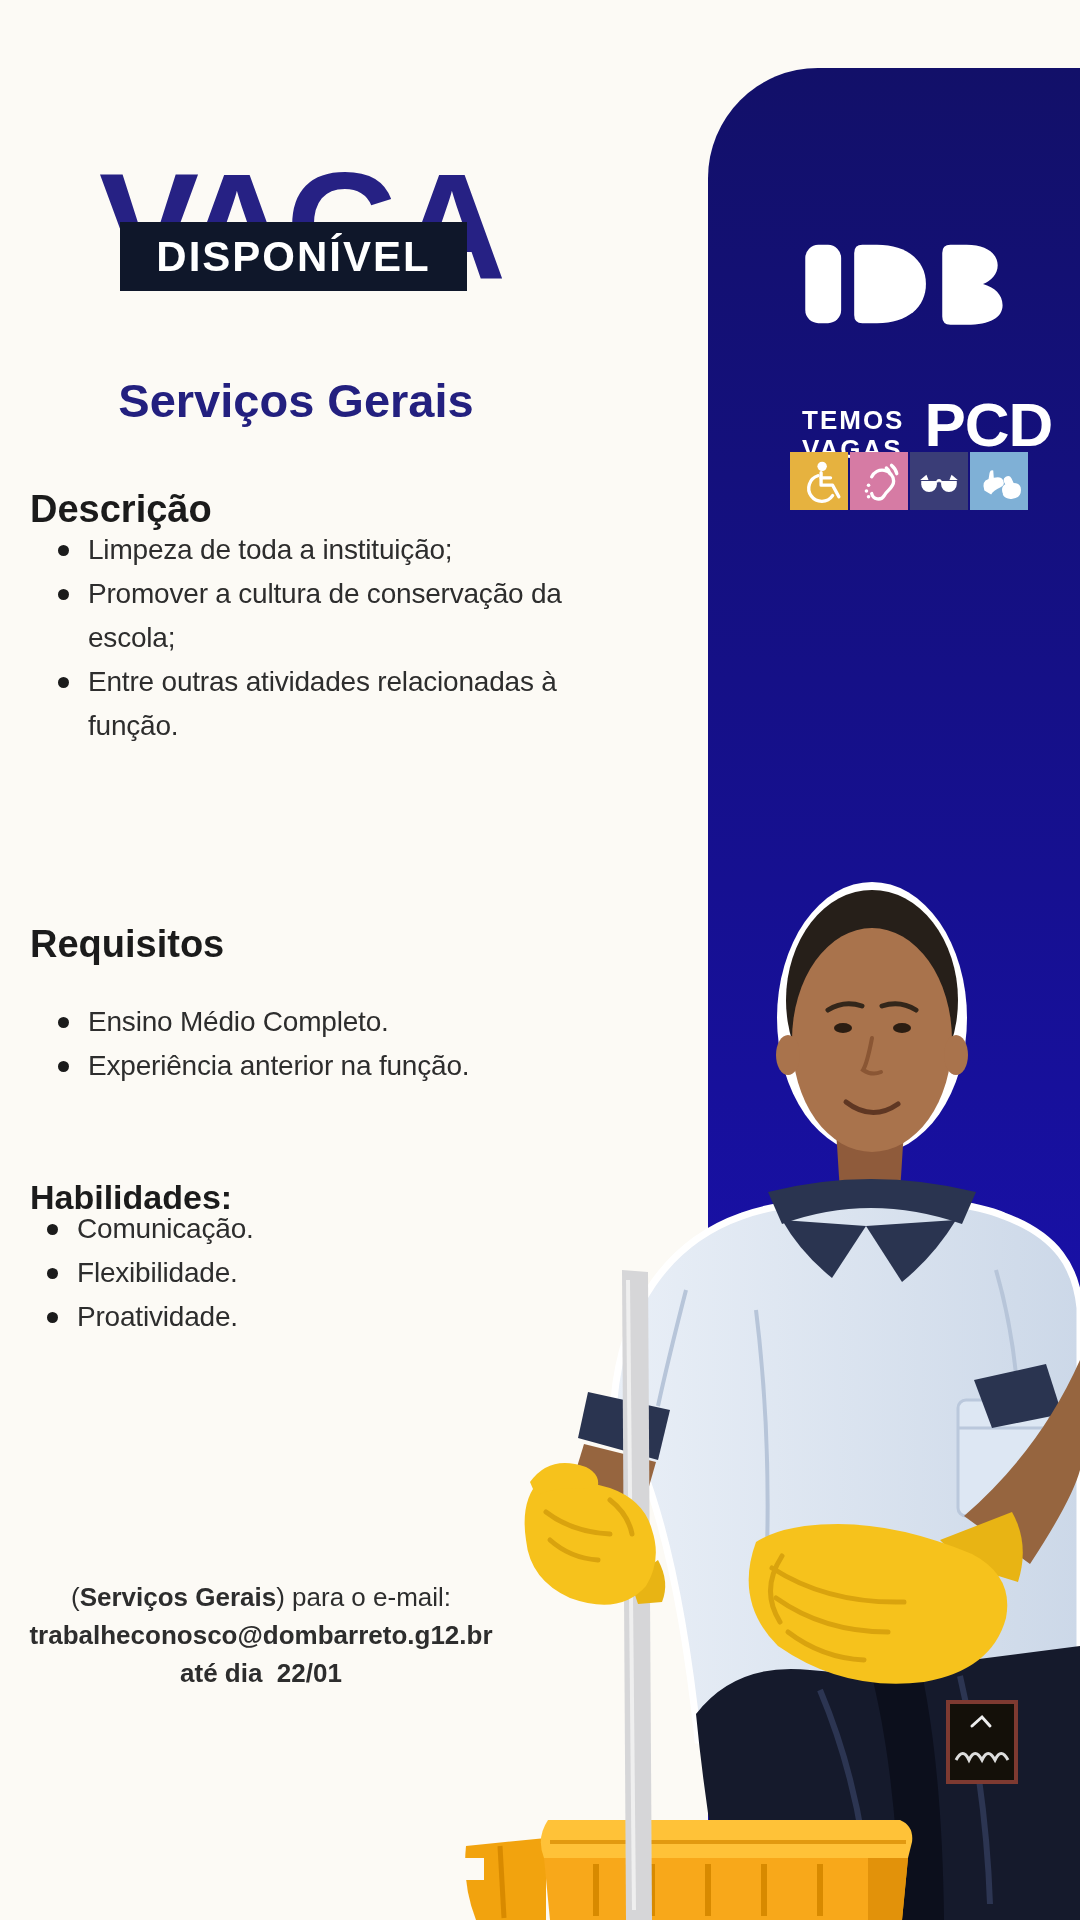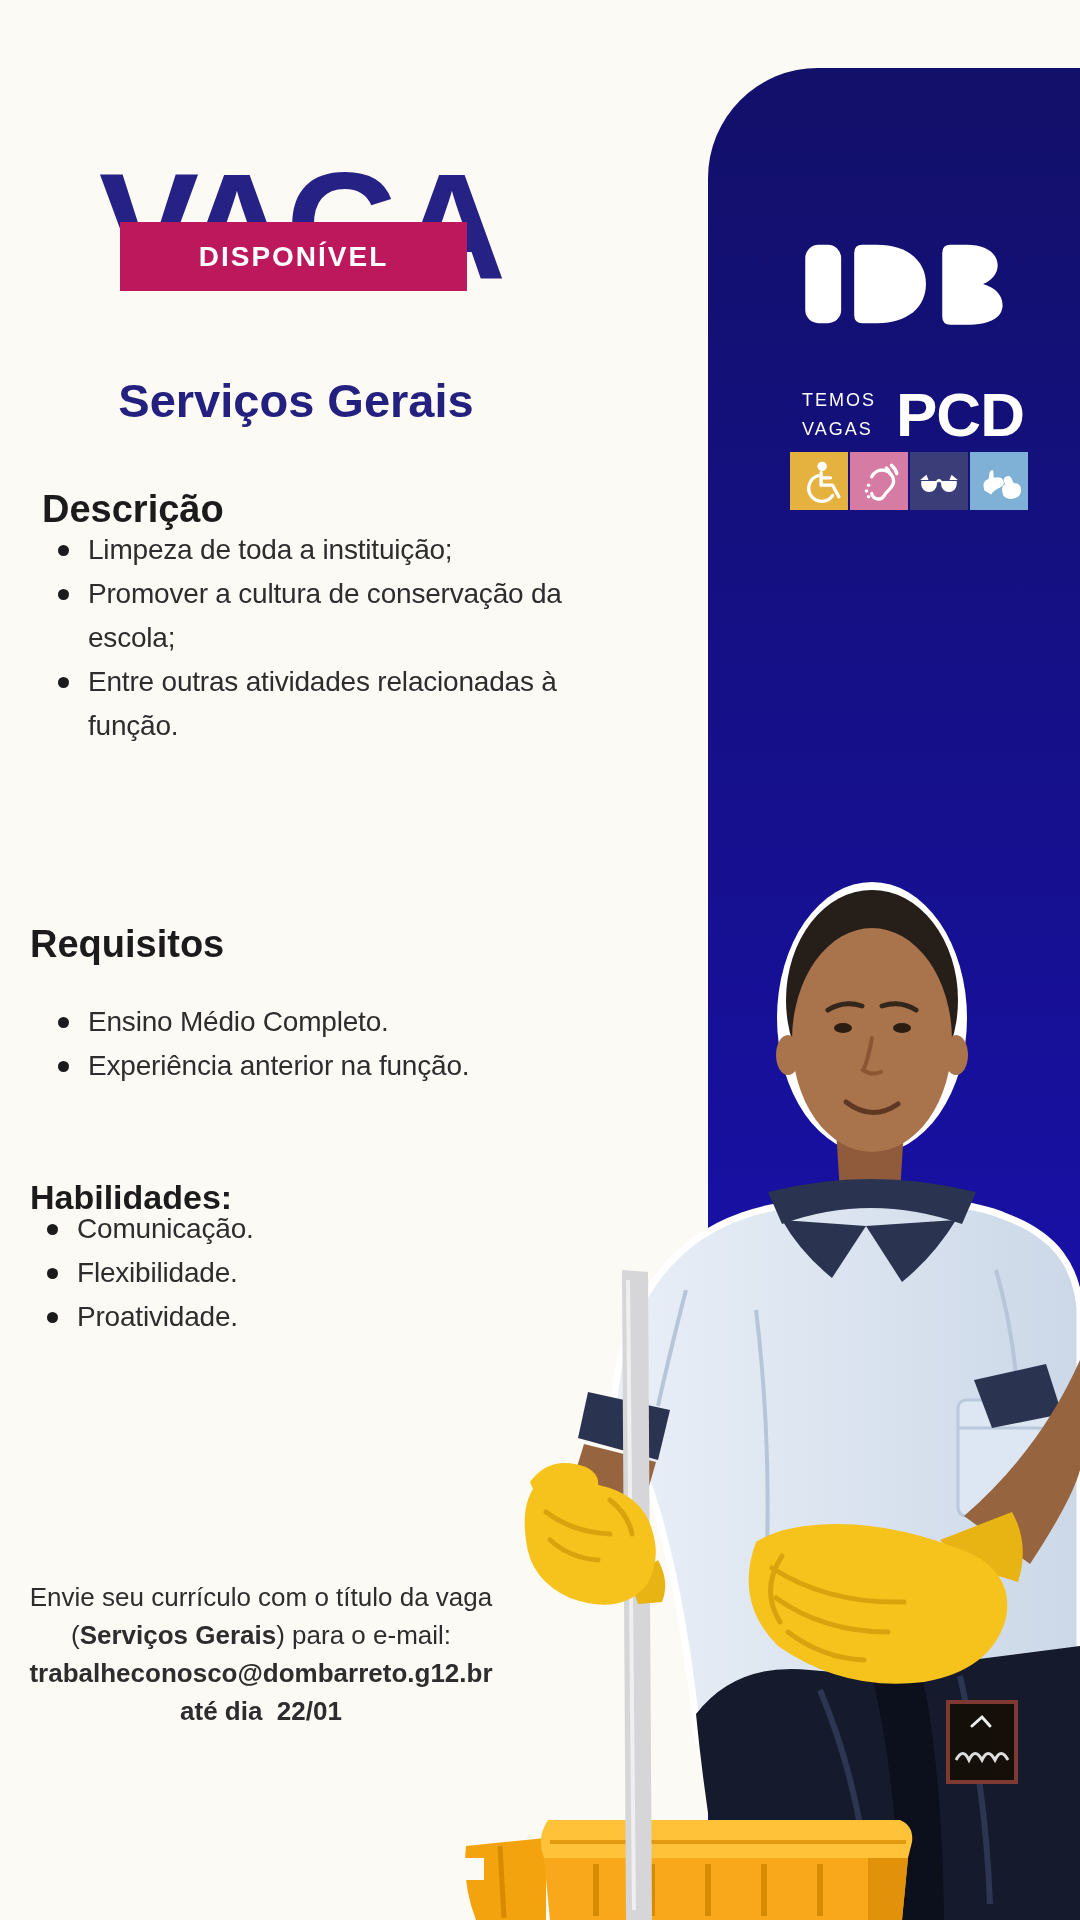--- a/index.html
+++ b/index.html
@@ -5,39 +5,39 @@
   html,body{margin:0;padding:0;}
   body{background:#fcfaf5;font-family:"Liberation Sans",sans-serif;}
   .poster{position:relative;width:1080px;height:1920px;background:#fcfaf5;overflow:hidden;}
 
   
   .panel{position:absolute;left:708px;top:68px;width:372px;height:1852px;z-index:1;
          background:linear-gradient(180deg,#121069 0%,#17109b 55%,#1c11c6 100%);
          border-top-left-radius:110px;}
   .idb-logo{position:absolute;left:94px;top:170px;width:212px;height:92px;}
   .pcd-row{position:absolute;left:94px;top:318px;display:flex;align-items:center;gap:20px;color:#fff;}
-  .temos-vagas{font-size:18px;line-height:29px;font-weight:normal;letter-spacing:2px;}
+  .temos-vagas{font-size:26px;line-height:29px;font-weight:bold;letter-spacing:2px;margin-top:20px;}
   .pcd{font-size:62px;line-height:56px;font-weight:bold;letter-spacing:-1px;}
   .icons-row{position:absolute;left:82px;top:384px;display:flex;gap:2px;}
   .icon-sq{width:58px;height:58px;display:flex;align-items:center;justify-content:center;}
   .sq-yellow{background:#e6b23f;} .sq-pink{background:#d67ba4;}
   .sq-indigo{background:#3a3d77;} .sq-blue{background:#7fb0d6;}
   .icon-sq svg{width:46px;height:46px;}
 
   
   .figure{position:absolute;left:400px;top:840px;width:680px;height:1080px;z-index:2;}
   .vaga-title{position:absolute;left:0;top:50px;width:600px;text-align:center;z-index:3;
               font-size:150px;line-height:1;font-weight:bold;letter-spacing:-5px;color:#262184;}
   .banner{position:absolute;left:120px;top:222px;width:347px;height:69px;z-index:3;
-          background:#be185d;color:#ffffff;display:flex;align-items:center;justify-content:center;
-          font-size:28px;font-weight:bold;letter-spacing:2px;}
+          background:#0f172a;color:#ffffff;display:flex;align-items:center;justify-content:center;
+          font-size:42px;font-weight:bold;letter-spacing:2px;}
   .role{position:absolute;left:0;top:334px;width:592px;text-align:center;z-index:3;
         font-size:47px;font-weight:bold;color:#23207f;}
   .sec-h{position:absolute;font-weight:bold;color:#1b1b1b;z-index:3;line-height:1.15;}
-  .h-desc{left:30px;top:450px;font-size:38px;margin-left:12px;}
+  .h-desc{left:30px;top:450px;font-size:38px;}
   .h-req{left:30px;top:916px;font-size:38px;margin-top:7px;}
   .h-hab{left:30px;top:1144px;font-size:34px;}
   ul.blist{position:absolute;margin:4px;padding:0;list-style:none;z-index:3;}
   ul.blist li{position:relative;padding-left:32px;font-size:28px;line-height:44px;color:#2d2d2d;letter-spacing:-0.2px;}
   ul.blist li::before{content:"";position:absolute;left:2px;top:17px;width:11px;height:11px;border-radius:50%;background:#1b1b1b;}
   .list-desc{left:52px;top:524px;width:515px;}
   .list-req{left:52px;top:996px;width:515px;}
   .list-hab{left:41px;top:1203px;width:515px;}
   .contact{position:absolute;left:6px;top:1578px;width:510px;text-align:center;z-index:3;
            font-size:26px;line-height:38px;color:#2d2d2d;}
@@ -223,19 +223,18 @@
   </ul>
 
   <h3 class="sec-h h-hab">Habilidades:</h3>
   <ul class="blist list-hab">
     <li>Comunicação.</li>
     <li>Flexibilidade.</li>
     <li>Proatividade.</li>
   </ul>
 
   <div class="contact">
-    <div>Envie seu currículo com o título da vaga</div>
     <div><span>(</span><span class="bold">Serviços Gerais</span><span>) para o e-mail:</span></div>
     <div class="bold">trabalheconosco@dombarreto.g12.br</div>
     <div class="bold pre">até dia  22/01</div>
   </div>
 
 </div>
 
 </body></html>

